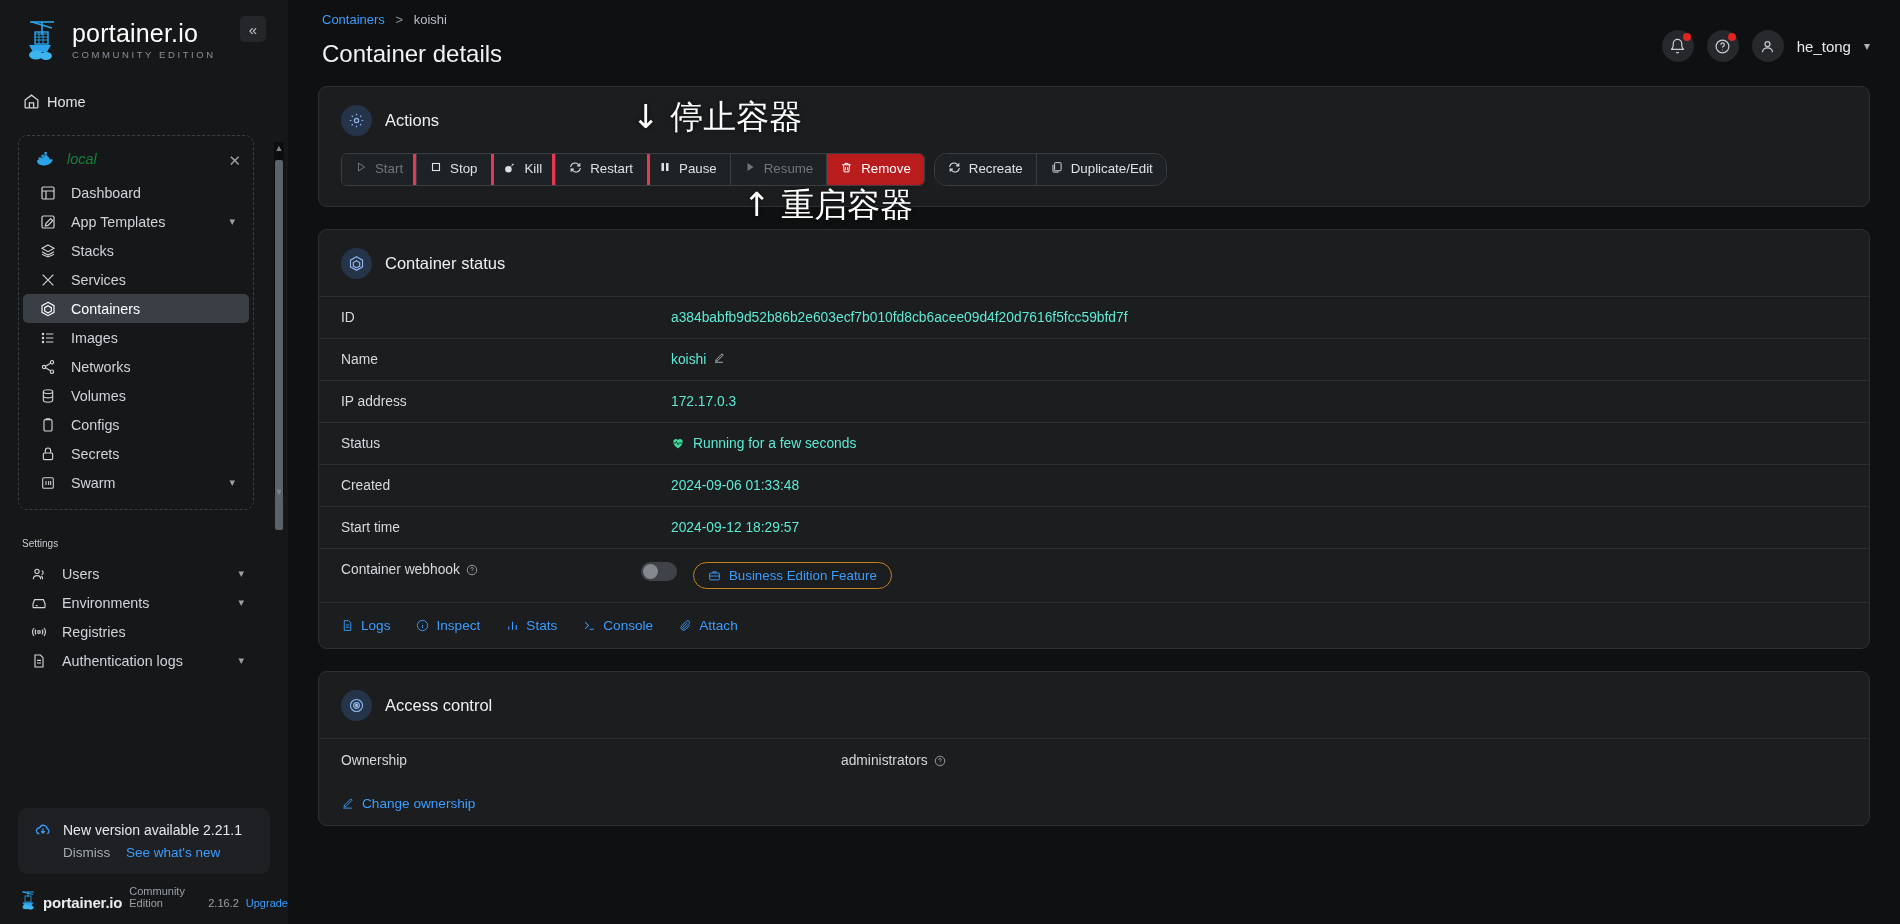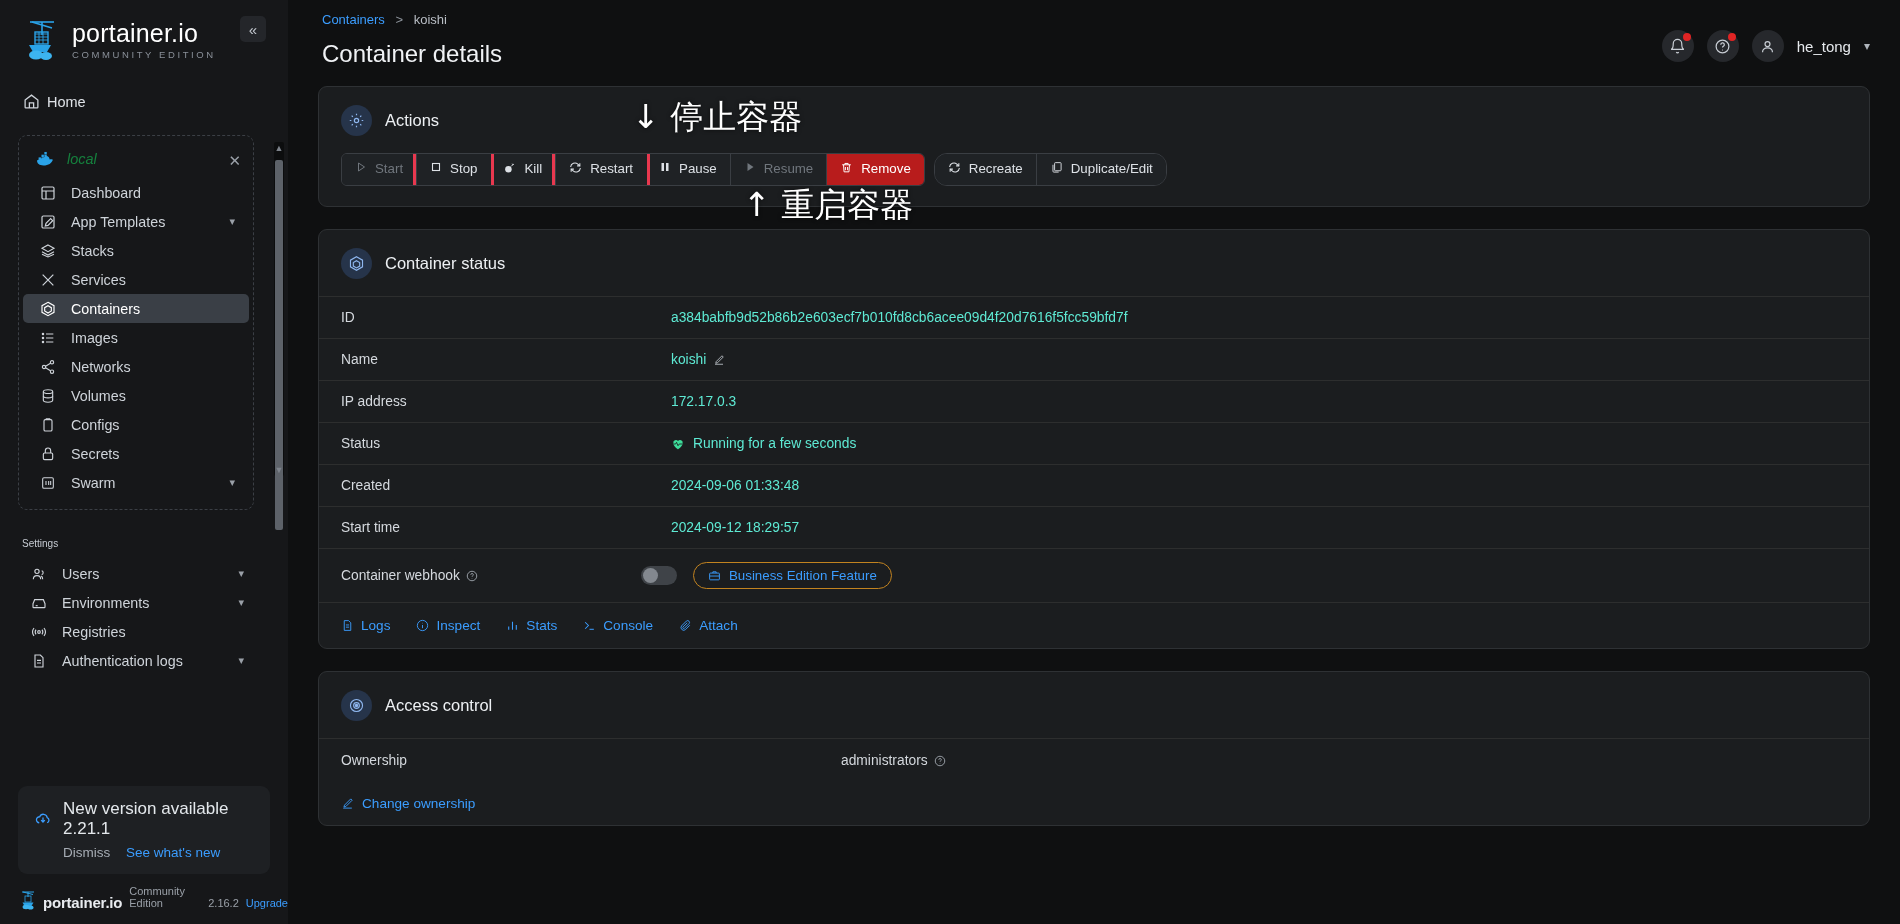--- a/index.html
+++ b/index.html
@@ -86,21 +86,21 @@
     background: #5d6269; border-radius: 2px;
   }
   .sb-arrow { position:absolute; right:4px; width:10px; height:12px; color:#7d838b; font-size:9px; text-align:center; line-height:12px;}
   .sb-arrow.up { top: 66px; }
   .sb-arrow.down { bottom: 310px; }
 
   .version-box {
     margin: 0 18px 12px 18px;
     background: #1e2023; border-radius: 9px; padding: 13px 16px 14px 16px;
   }
-  .version-row1 { display: flex; align-items: center; gap: 11px; font-size: 17px; color: #e4e8ec; }
+  .version-row1 { display: flex; align-items: center; gap: 11px; font-size: 14px; color: #e4e8ec; }
   .version-row2 { margin-top: 6px; padding-left: 29px; font-size: 13.5px; }
   .dismiss { color: #a7adb5; cursor: pointer; margin-right: 12px; }
   .whatsnew { color: #3b9dff; cursor: pointer; }
 
   .foot {
     display: flex; align-items: flex-end; gap: 7px;
     padding: 0 0 14px 20px; font-size: 11px; color: #9aa0a8;
   }
   .foot-logo { width: 16px; height: 20px; }
   .foot-name { font-size: 15px; color: #e8ebef; font-weight: 700; letter-spacing: -.2px; position: relative; top: 1px;}
@@ -169,21 +169,21 @@
   .anno {
     position: absolute; color: #ffffff; font-size: 32px; z-index: 30;
     font-family: "DejaVu Sans", sans-serif; white-space: nowrap;
     text-shadow: 0 0 4px rgba(0,0,0,.7);
   }
   .anno-stop { left: 344px; top: 95px; font-size: 33px; }
   .anno-restart { left: 455px; top: 183px; font-size: 33px; }
 
   
   .trow {
-    display: flex; align-items: center;
+    display: flex; align-items: flex-start;
     border-top: 1px solid #55555050;
     padding: 13px 22px; font-size: 13.8px;
   }
   .tlabel { width: 330px; flex: 0 0 330px; color: #d5d9de; }
   .tval { color: #5eead4; }
   .edit-ico { color: #b7bcc3; margin-left: 7px; cursor: pointer; font-size: 12px; }
   .heart { color: #3ddc9a; margin-right: 8px; }
 
   .toggle {
     width: 36px; height: 19px; border-radius: 10px; background: #3f4348;

